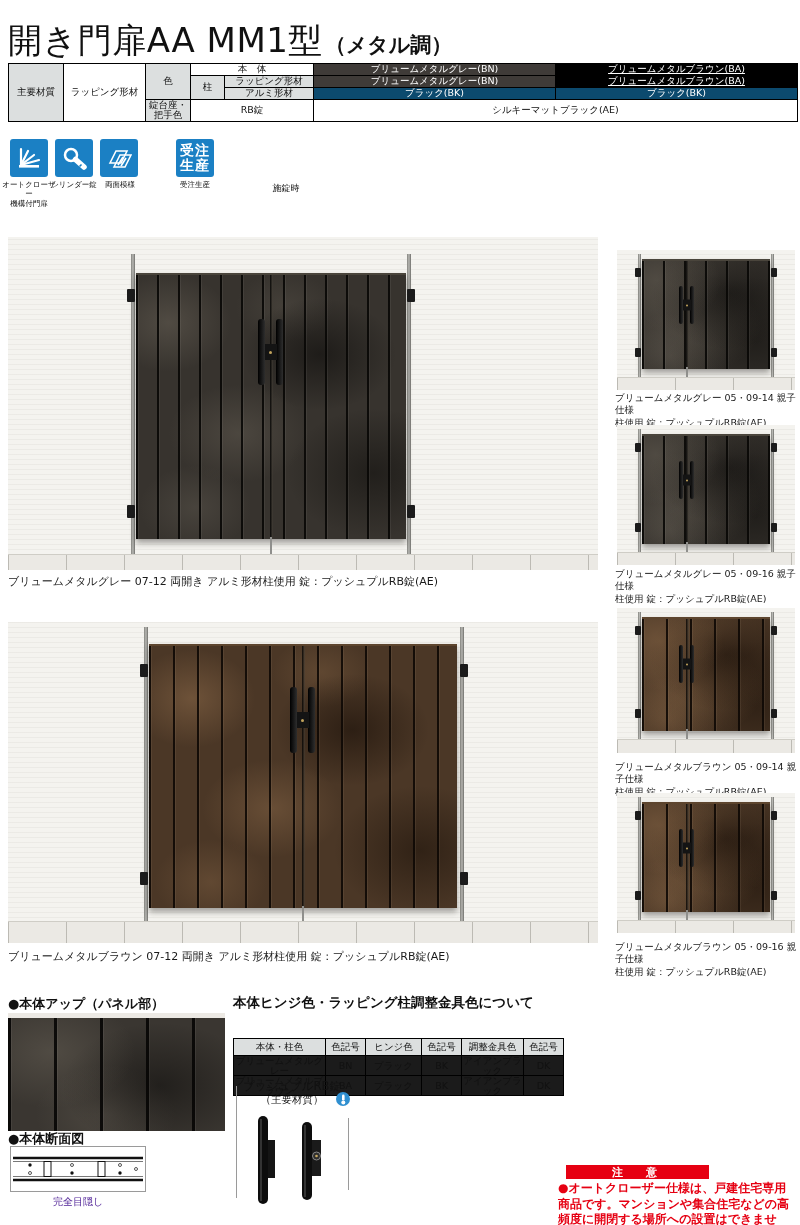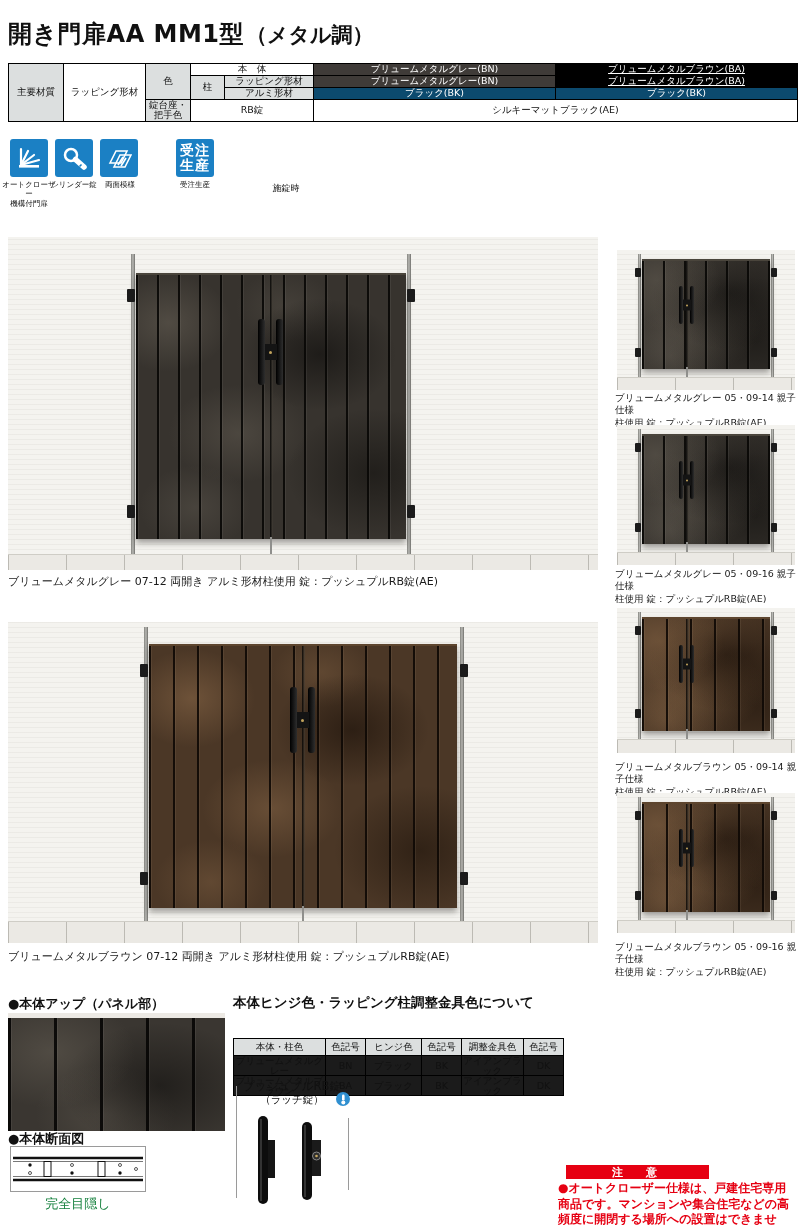--- a/index.html
+++ b/index.html
@@ -3,21 +3,21 @@
 <meta charset="utf-8">
 <style>
   html,body{margin:0;padding:0;background:#fff;}
   #page{position:relative;width:800px;height:1225px;background:#fff;overflow:hidden;
         font-family:"DejaVu Sans","Liberation Sans",sans-serif;color:#111;}
   .abs{position:absolute;}
   .prel{white-space:pre-line;}
 
   
   .title-row{left:8px;top:18px;display:flex;align-items:baseline;gap:2px;}
-  .title-main{font-size:24px;font-weight:bold;letter-spacing:0.5px;}
+  .title-main{font-size:34px;font-weight:normal;letter-spacing:0.5px;}
   .title-sub{font-size:21px;font-weight:bold;}
 
   
   table.spec{left:8px;top:63px;position:absolute;border-collapse:collapse;table-layout:fixed;width:789px;}
   table.spec td{border:1px solid #000;font-size:9.5px;text-align:center;vertical-align:middle;padding:0;line-height:1.1;overflow:hidden;}
   table.spec tr{height:12px;}
   table.spec tr.last{height:16px;}
   .cell-gray{background:#dcdfdf;}
   .cell-white{background:#fff;}
   .sw-gray{background:#3f3b38;color:#fff;}
@@ -92,21 +92,21 @@
       radial-gradient(120px 80px at 20% 30%, rgba(146,137,121,.25), rgba(0,0,0,0) 70%),
       radial-gradient(140px 90px at 70% 60%, rgba(10,9,8,.5), rgba(0,0,0,0) 70%),
       radial-gradient(100px 70px at 45% 85%, rgba(150,140,124,.2), rgba(0,0,0,0) 70%);}
   table.hinge{left:233px;top:1013px;position:absolute;border-collapse:collapse;table-layout:fixed;width:330px;margin-top:25px;}
   table.hinge td{border:1px solid #000;font-size:9.5px;text-align:center;vertical-align:middle;padding:0;height:16px;line-height:1;}
   .divline{position:absolute;width:1px;background:#9a9a9a;}
   .lockname{font-size:11.5px;line-height:1.25;text-align:center;color:#111;}
   .notice-bar{left:566px;top:1165px;width:143px;height:14px;background:#e60012;color:#fff;font-weight:bold;
       font-size:11px;display:flex;align-items:center;justify-content:center;letter-spacing:6px;line-height:1;}
   .notice-text{left:558px;top:1181px;width:238px;font-size:12px;line-height:1.3;color:#e60012;font-weight:bold;}
-  .crosscap{font-size:13px;text-align:center;color:#15803d;}
+  .crosscap{font-size:10px;text-align:center;color:#4c1d95;}
 </style>
 </head>
 <body>
 
 <div id="page">
 
   <div class="abs title-row">
     <span class="title-main">開き門扉AA MM1型</span>
     <span class="title-sub">（メタル調）</span>
   </div>
@@ -363,21 +363,21 @@
       <td>アイアンブラック</td>
       <td>DK</td>
     </tr>
   </tbody>
     </table>
 
   <div class="divline" style="left:236px;top:1086px;height:112px;"></div>
   <div class="divline" style="left:348px;top:1118px;height:72px;"></div>
   <div class="abs lockname" style="left:242px;top:1079px;width:100px;">
     <div>プッシュプルRB錠</div>
-    <div style="font-size:10.5px;">（ラッチ錠）</div>
+    <div style="font-size:10.5px;">（主要材質）</div>
   </div>
   <div class="abs" style="left:336px;top:1091px;">
     <svg width="14" height="14" viewBox="0 0 14 14">
       <circle cx="7" cy="7" r="7" fill="#2f8fd0"></circle>
       <rect x="6" y="2.6" width="2.6" height="6" rx="1.3" fill="#fff"></rect>
       <circle cx="7.3" cy="10.6" r="2" fill="#fff"></circle>
     </svg>
   </div>
   <div class="abs" style="left:248px;top:1110px;">
     <svg width="92" height="104" viewBox="0 0 92 104">

